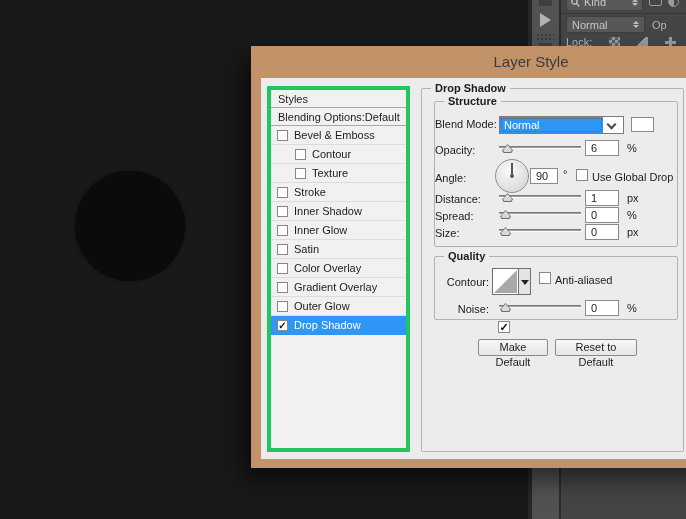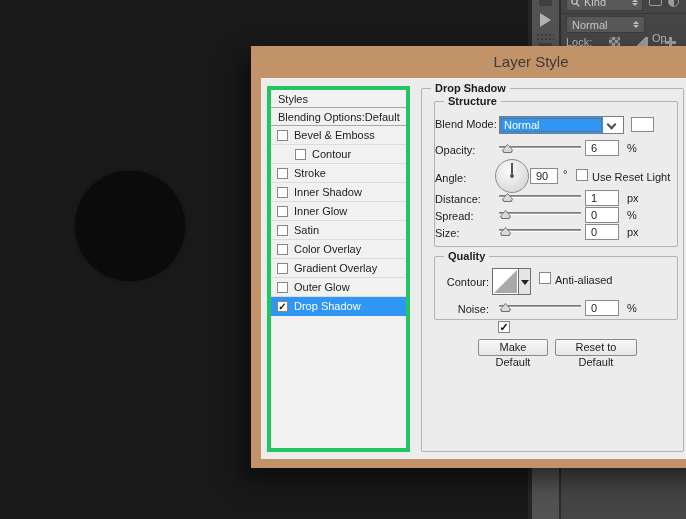--- a/index.html
+++ b/index.html
@@ -29,21 +29,21 @@
   .tri-up { width:0;height:0;border-left:3px solid transparent;border-right:3px solid transparent;border-bottom:3px solid #bdbdbd; }
   .tri-dn { width:0;height:0;border-left:3px solid transparent;border-right:3px solid transparent;border-top:3px solid #bdbdbd; }
   .filter-icon-img { position:absolute; left:88px; top:-3px; width:13px; height:9px;
     border:1px solid #9c9c9c; border-radius:2px; }
   .filter-icon-adj { position:absolute; left:107px; top:-4px; width:11px; height:11px; border-radius:50%;
     border:1px solid #9c9c9c; background:linear-gradient(90deg,#9c9c9c 50%,transparent 50%); }
   .panel-sep { position:absolute; left:0; top:13px; right:0; height:1px; background:#383838; }
   .normal-select { position:absolute; left:5px; top:16px; width:79px; height:17px;
     background:#585858; border:1px solid #3e3e3e; border-radius:2px; color:#c6c6c6;
     display:flex; align-items:center; padding:0 5px; }
-  .op-label { position:absolute; left:91px; top:19px; color:#b5b5b5;margin-top:13px; }
+  .op-label { position:absolute; left:91px; top:19px; color:#b5b5b5; }
   .lock-row { position:absolute; left:5px; top:36px; color:#b5b5b5; display:flex; align-items:flex-end; gap:17px; }
   .mini-icon { width:11px; height:11px; }
   .icon-checker { background:repeating-conic-gradient(#9a9a9a 0 25%,#5c5c5c 0 50%) 0 0/6px 6px; }
   .icon-brush { background:linear-gradient(135deg,transparent 40%,#9a9a9a 40%); }
   .icon-move { position:relative; }
   .icon-move:before { content:""; position:absolute; left:4px; top:0; width:3px; height:11px; background:#9a9a9a; }
   .icon-move:after { content:""; position:absolute; left:0; top:4px; width:11px; height:3px; background:#9a9a9a; }
   .icon-lock { border:2px solid #9a9a9a; border-radius:3px 3px 0 0; height:8px; margin-top:3px; }
 
   
@@ -175,20 +175,24 @@
       <div class="hdr-row">Blending Options:Default</div>
       <div>
           <div class="style-row">
             <span class="cb"></span>
             <span>Bevel &amp; Emboss</span>
           </div>
           <div class="style-row indent">
             <span class="cb"></span>
             <span>Contour</span>
           </div>
+          <div class="style-row indent">
+            <span class="cb"></span>
+            <span>Texture</span>
+          </div>
           <div class="style-row">
             <span class="cb"></span>
             <span>Stroke</span>
           </div>
           <div class="style-row">
             <span class="cb"></span>
             <span>Inner Shadow</span>
           </div>
           <div class="style-row">
             <span class="cb"></span>
@@ -241,21 +245,21 @@
         <span class="unit" style="top:40px">%</span>
 
         <span class="lab" style="top:70px">Angle:</span>
         <div class="dial">
           <div class="needle"></div>
           <div class="dial-dot"></div>
         </div>
         <div class="vbox" style="left:95px; top:66px; width:28px">90</div>
         <span class="unit" style="left:128px; top:66px">°</span>
         <span class="ckbox" style="left:141px; top:67px"></span>
-        <span class="cklabel" style="left:157px; top:69px">Use Reset Light</span>
+        <span class="cklabel" style="left:157px; top:69px">Use Global Drop</span>
 
         <span class="lab" style="top:91px">Distance:</span>
         <div class="slider" style="left:64px; top:90px">
           <div class="track"></div>
             <div class="thumb" style="left:3px"></div>
         </div>
         <div class="vbox" style="top:88px">1</div>
         <span class="unit" style="top:90px">px</span>
 
         <span class="lab" style="top:108px">Spread:</span>

